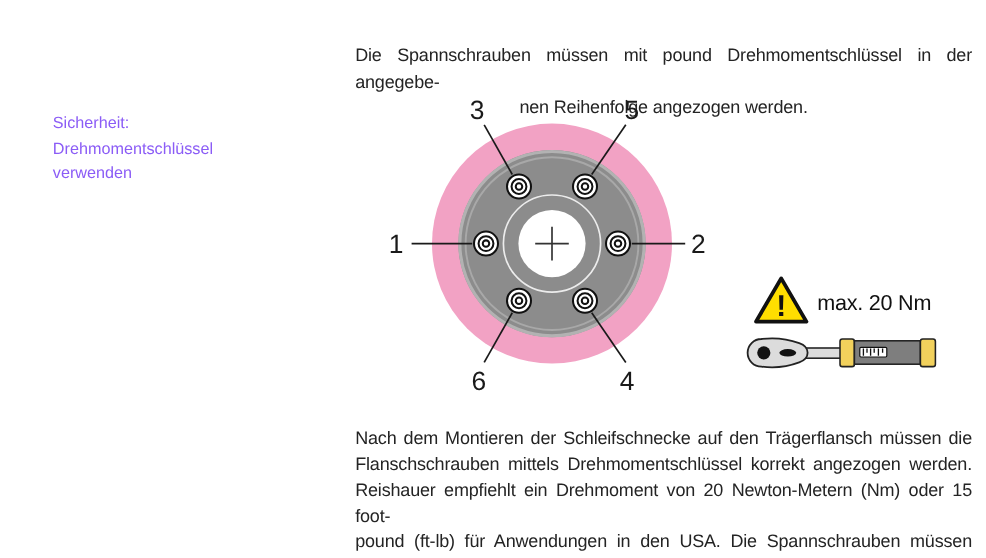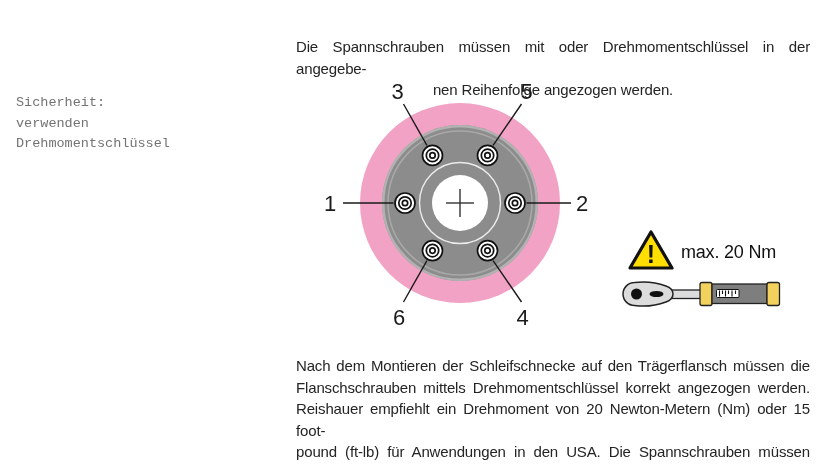--- a/index.html
+++ b/index.html
@@ -10,40 +10,40 @@
     color:#222;
   }
   .abs{position:absolute;}
   
   .para{width:514px;font-size:15px;line-height:21.5px;letter-spacing:-0.15px;color:#242424;}
   .para .line{text-align:center;}
   .para .line.jl{text-align:justify;text-align-last:justify;}
   #intro-para{left:296px;top:36px;}
   #body-para{left:296px;top:355px;}
   
-  #margin-note{left:16px;top:93px;font-size:13.5px;line-height:20.5px;color:#737373;font-family:Liberation Mono, monospace;}
+  #margin-note{left:44px;top:93px;font-size:13.5px;line-height:20.5px;color:#8b5cf6;}
   
   #diagram{left:310px;top:76px;}
   
   #warning-triangle{left:627px;top:229px;}
   #max-torque{left:681px;top:242px;font-size:18px;font-weight:normal;line-height:20px;color:#111;letter-spacing:-0.2px;}
   #torque-wrench{left:620px;top:276px;}
   svg text.num{font-family:"Liberation Sans","DejaVu Sans",sans-serif;}
 </style>
 </head>
 <body>
 
 <div class="abs" id="margin-note">
   <div class="line">Sicherheit:</div>
+  <div class="line">Drehmomentschlüssel</div>
   <div class="line">verwenden</div>
-  <div class="line">Drehmomentschlüssel</div>
 </div>
 
 <div class="abs para" id="intro-para">
-  <div class="line jl">Die Spannschrauben müssen mit oder Drehmomentschlüssel in der angegebe-</div>
+  <div class="line jl">Die Spannschrauben müssen mit pound Drehmomentschlüssel in der angegebe-</div>
   <div class="line">nen Reihenfolge angezogen werden.</div>
 </div>
 
 <svg class="abs" id="diagram" width="300" height="260" viewBox="0 0 300 260">
 
   <circle cx="150" cy="127" r="100" fill="#F2A2C4"></circle>
 
   <circle cx="150" cy="127" r="78" fill="#8C8C8C"></circle>
   <circle cx="150" cy="127" r="76.8" fill="none" stroke="#B2B2B2" stroke-width="2.6"></circle>
   <circle cx="150" cy="127" r="72" fill="none" stroke="#A8A8A8" stroke-width="1.6"></circle>

